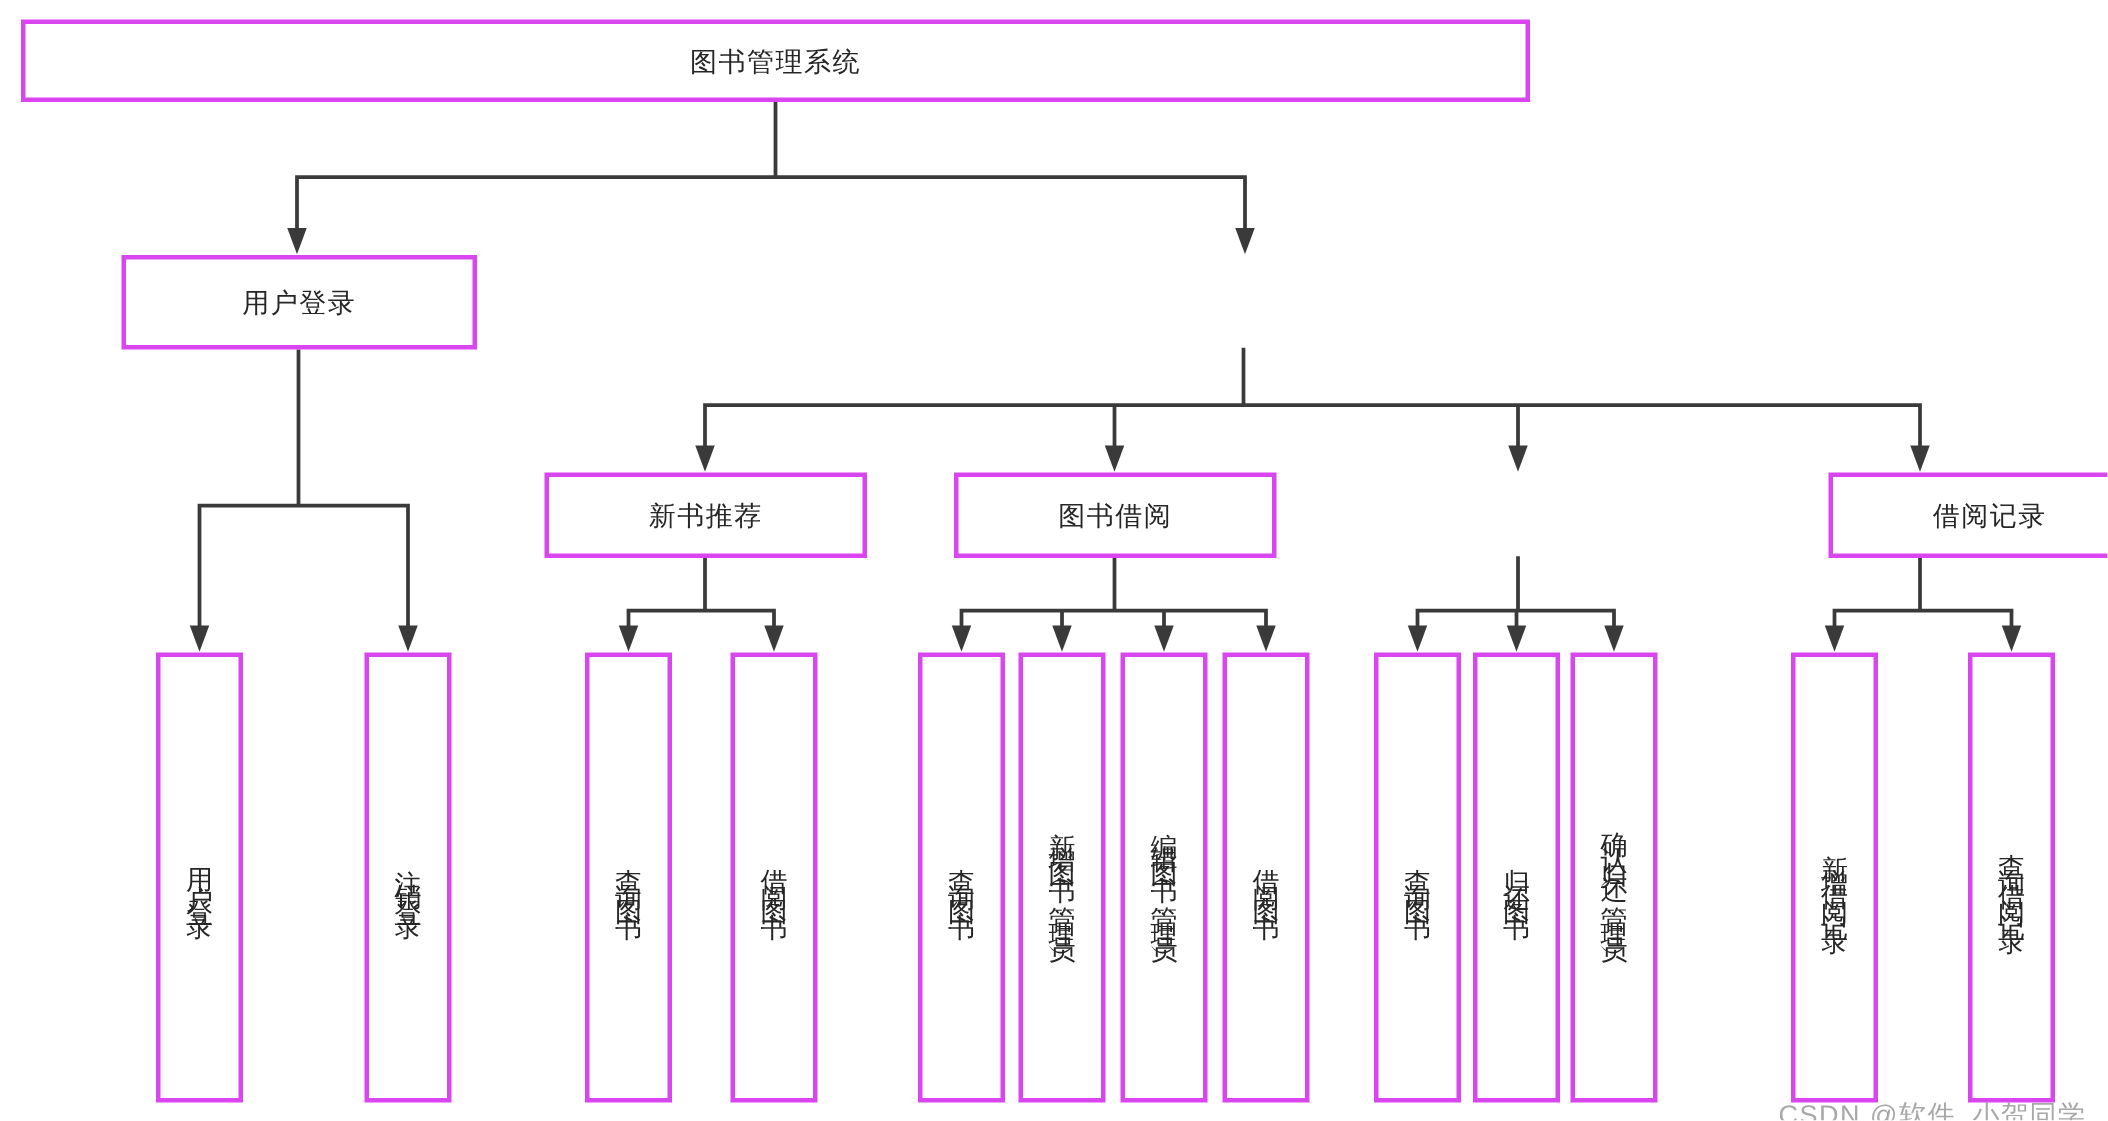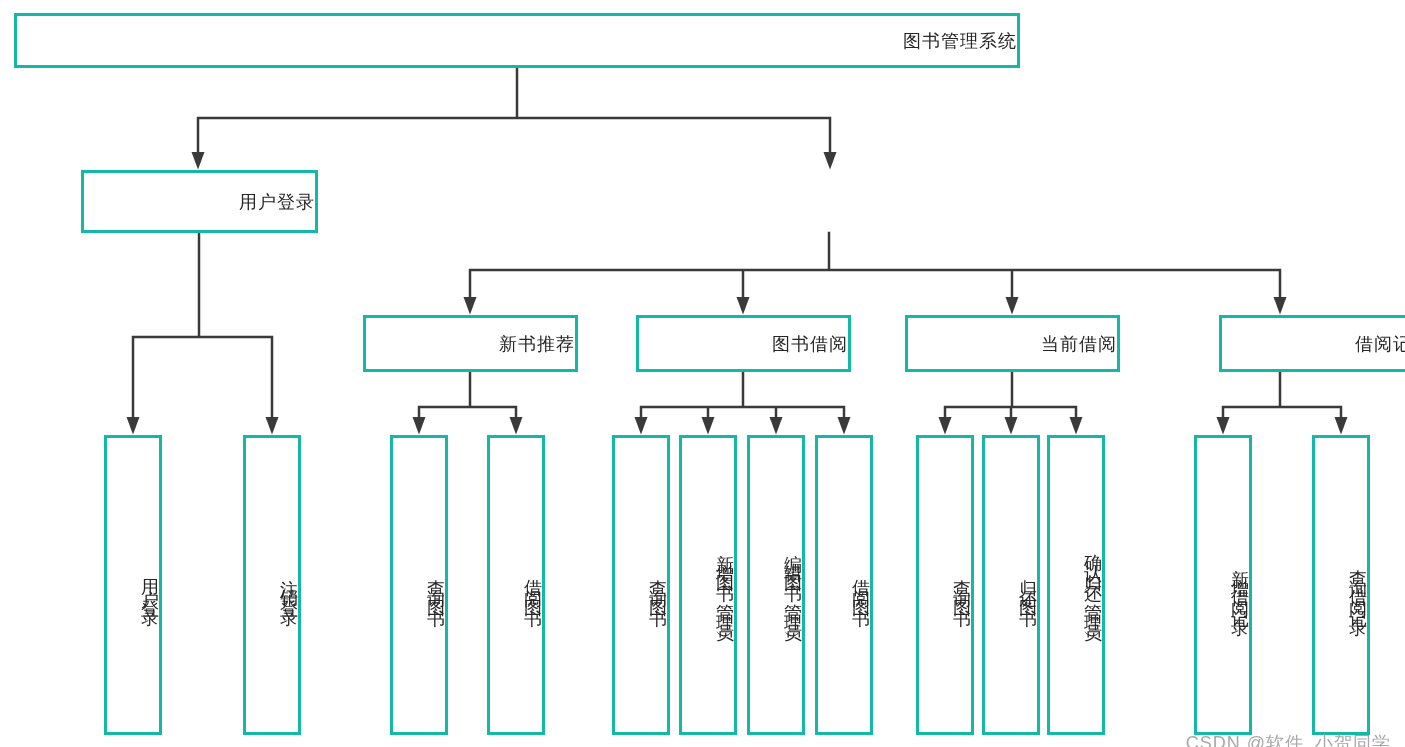--- a/index.html
+++ b/index.html
@@ -14,24 +14,24 @@
   #connectors {
     position: absolute;
     left: 0; top: 0;
     width: 1405px; height: 747px;
     pointer-events: none;
   }
   .box {
     position: absolute;
     box-sizing: border-box;
     background: #ffffff;
-    border: 3px solid #14b8a6;
+    border: 3px solid #d946ef;
     display: flex;
     align-items: center;
-    justify-content: flex-end;
+    justify-content: center;
     color: #262626;
     font-size: 18px;
     letter-spacing: 1px;
     z-index: 2;
   }
   .root-box   { left: 14px;  top: 13px;  width: 1006px; height: 55px; }
   .lvl2-box   { top: 170px;  width: 237px; height: 63px; }
   .lvl3-box   { top: 315px;  width: 215px; height: 57px; }
   .leaf-box   { top: 435px;  width: 58px;  height: 300px; }
   .leaf-box .vtext {
@@ -111,23 +111,20 @@
   <div class="box lvl2-box" style="left:81px;">
     <span>用户登录</span>
   </div>
 
   <div class="box lvl3-box" style="left:636px;">
     <span>图书借阅</span>
   </div>
   <div class="box lvl3-box" style="left:363px;">
     <span>新书推荐</span>
   </div>
-  <div class="box lvl3-box" style="left:905px;">
-    <span>当前借阅</span>
-  </div>
   <div class="box lvl3-box" style="left:1219px;">
     <span>借阅记录</span>
   </div>
 
   <div class="box leaf-box" style="left:104px;">
     <span class="vtext">用户登录</span>
   </div>
   <div class="box leaf-box" style="left:243px;">
     <span class="vtext">注销登录</span>
   </div>

